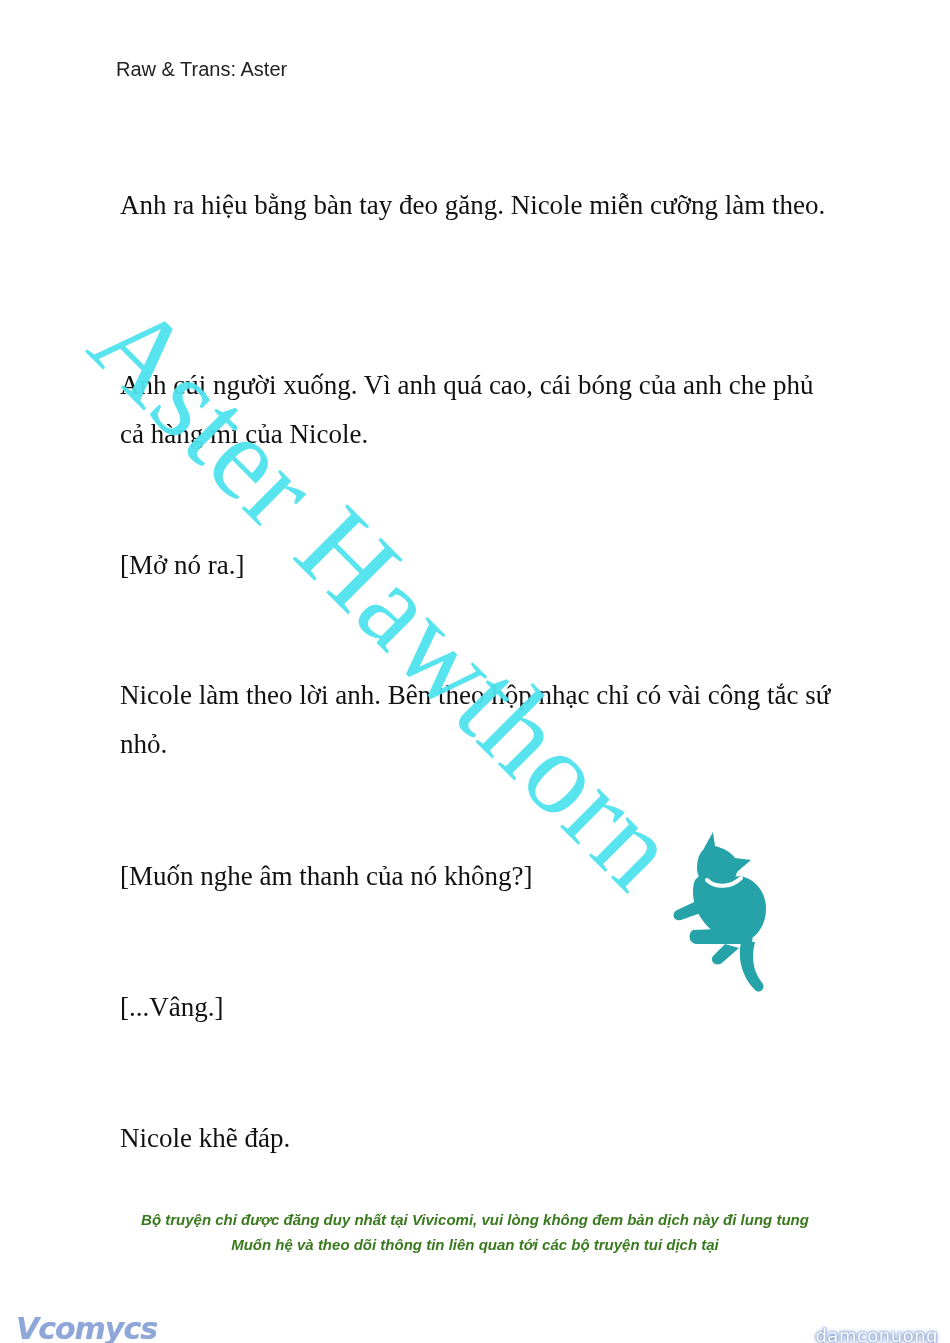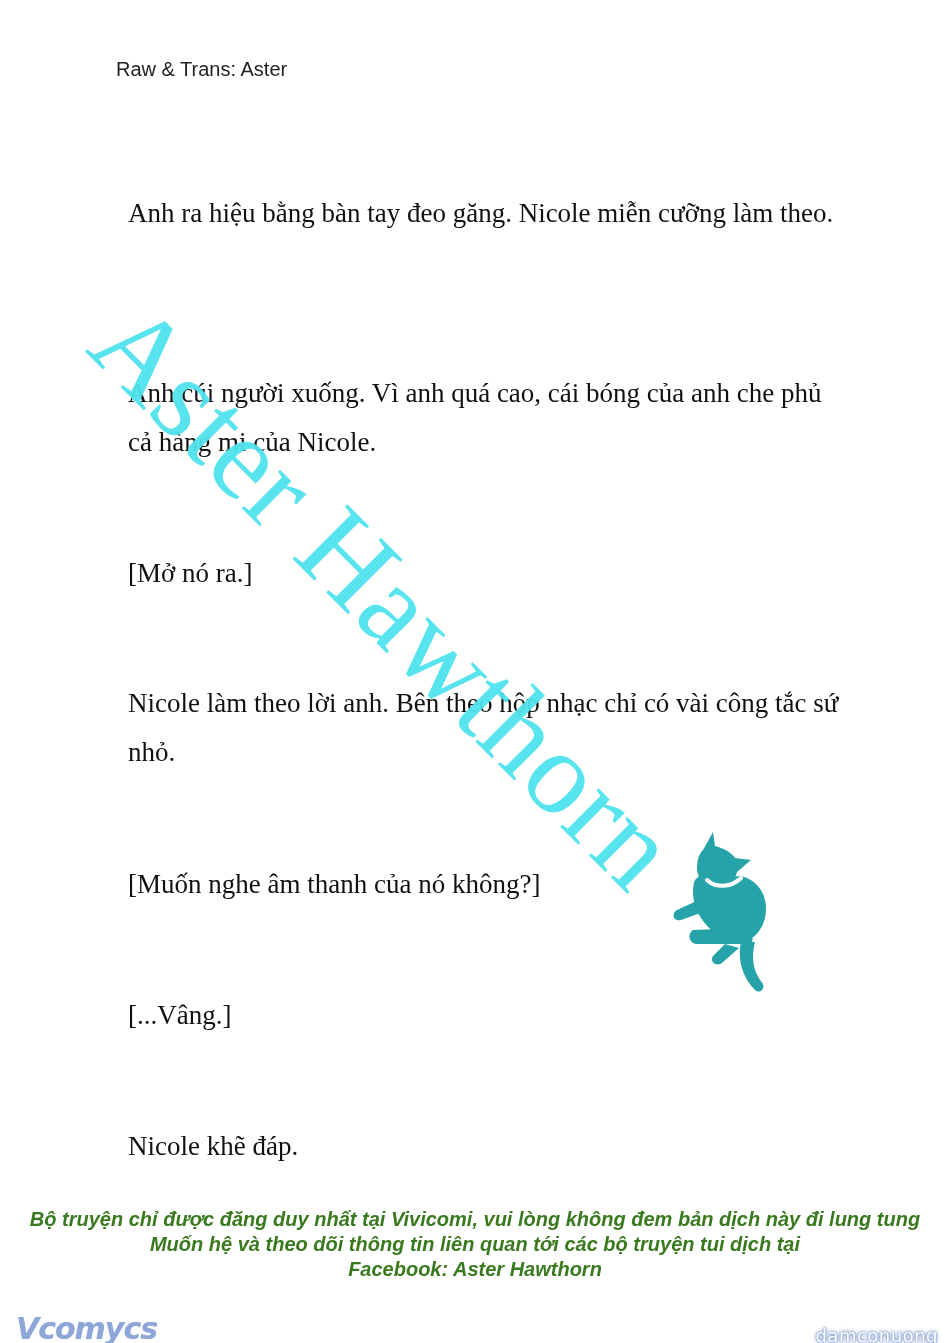--- a/index.html
+++ b/index.html
@@ -23,21 +23,21 @@
       white-space: nowrap;
     }
     .para {
       position: absolute;
       left: 116px;
       width: 720px;
       font-family: "Liberation Serif", serif;
       font-size: 27px;
       line-height: 49px;
       color: #111;
-      margin: 12px;
+      margin: 4px;
       z-index: 1;
     }
     .watermark {
       position: absolute;
       left: 100px;
       top: 575px;
       transform-origin: 0 0;
       transform: rotate(45deg);
       font-family: "Liberation Serif", serif;
       font-size: 118px;
@@ -59,21 +59,21 @@
     }
     .footer-notice {
       position: absolute;
       left: 0;
       width: 950px;
       top: 1207px;
       text-align: center;
       font-family: "Liberation Sans", sans-serif;
       font-style: italic;
       font-weight: bold;
-      font-size: 20px;
+      font-size: 15px;
       line-height: 25px;
       color: #3a7a1e;
     }
     .footer-notice div { white-space: nowrap; }
     .logo-vcomycs {
       position: absolute;
       left: 16px;
       top: 1294px;
       font-family: "DejaVu Sans", sans-serif;
       font-style: italic;
@@ -129,19 +129,18 @@
 
       <path d="M86 132 C82 150 88 168 100 180 C104 184 110 180 108 174 C98 162 96 148 100 132 Z"></path>
     </g>
 
     <path d="M52 70 C60 78 76 78 86 68" stroke="#ffffff" stroke-width="4" fill="none" stroke-linecap="round"></path>
   </svg>
 
   <div class="footer-notice">
     <div>Bộ truyện chỉ được đăng duy nhất tại Vivicomi, vui lòng không đem bản dịch này đi lung tung</div>
     <div>Muốn hệ và theo dõi thông tin liên quan tới các bộ truyện tui dịch tại</div>
-    <div>Facebook: Aster Hawthorn</div>
   </div>
 
   <div class="logo-vcomycs">Vcomycs</div>
   <div class="logo-damconuong">damconuong</div>
 
 </div>
 
 </body></html>

